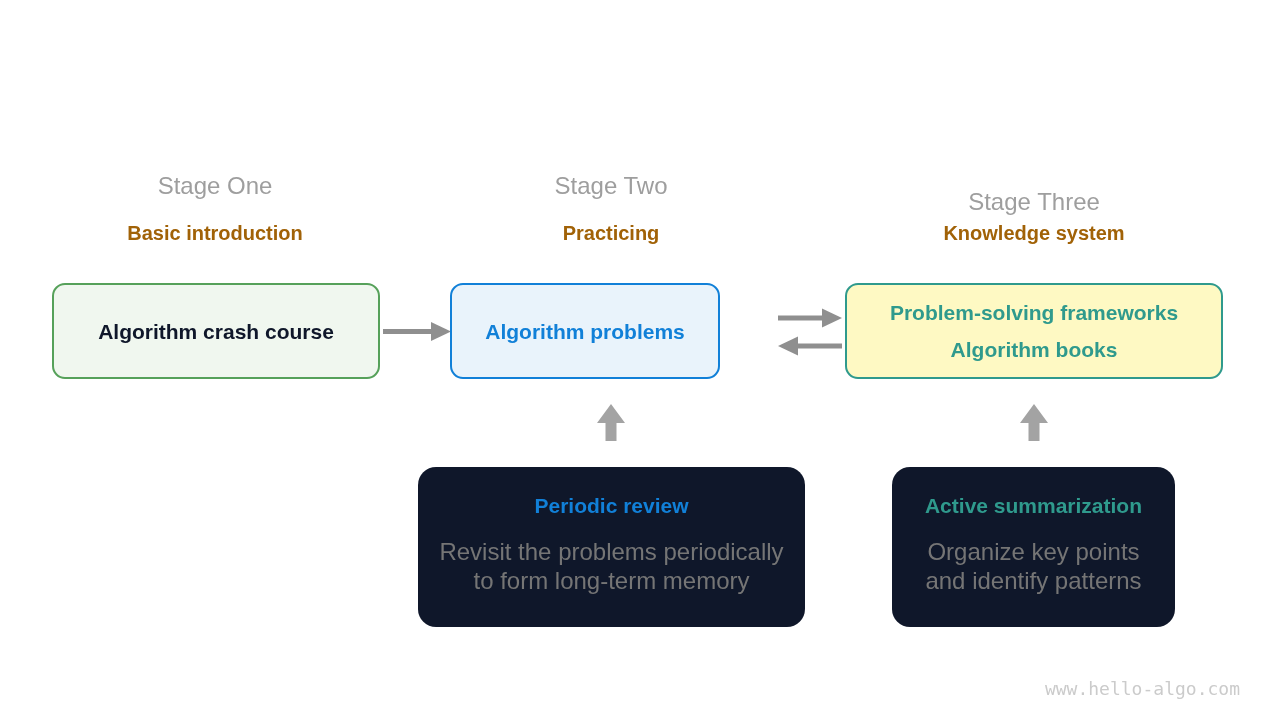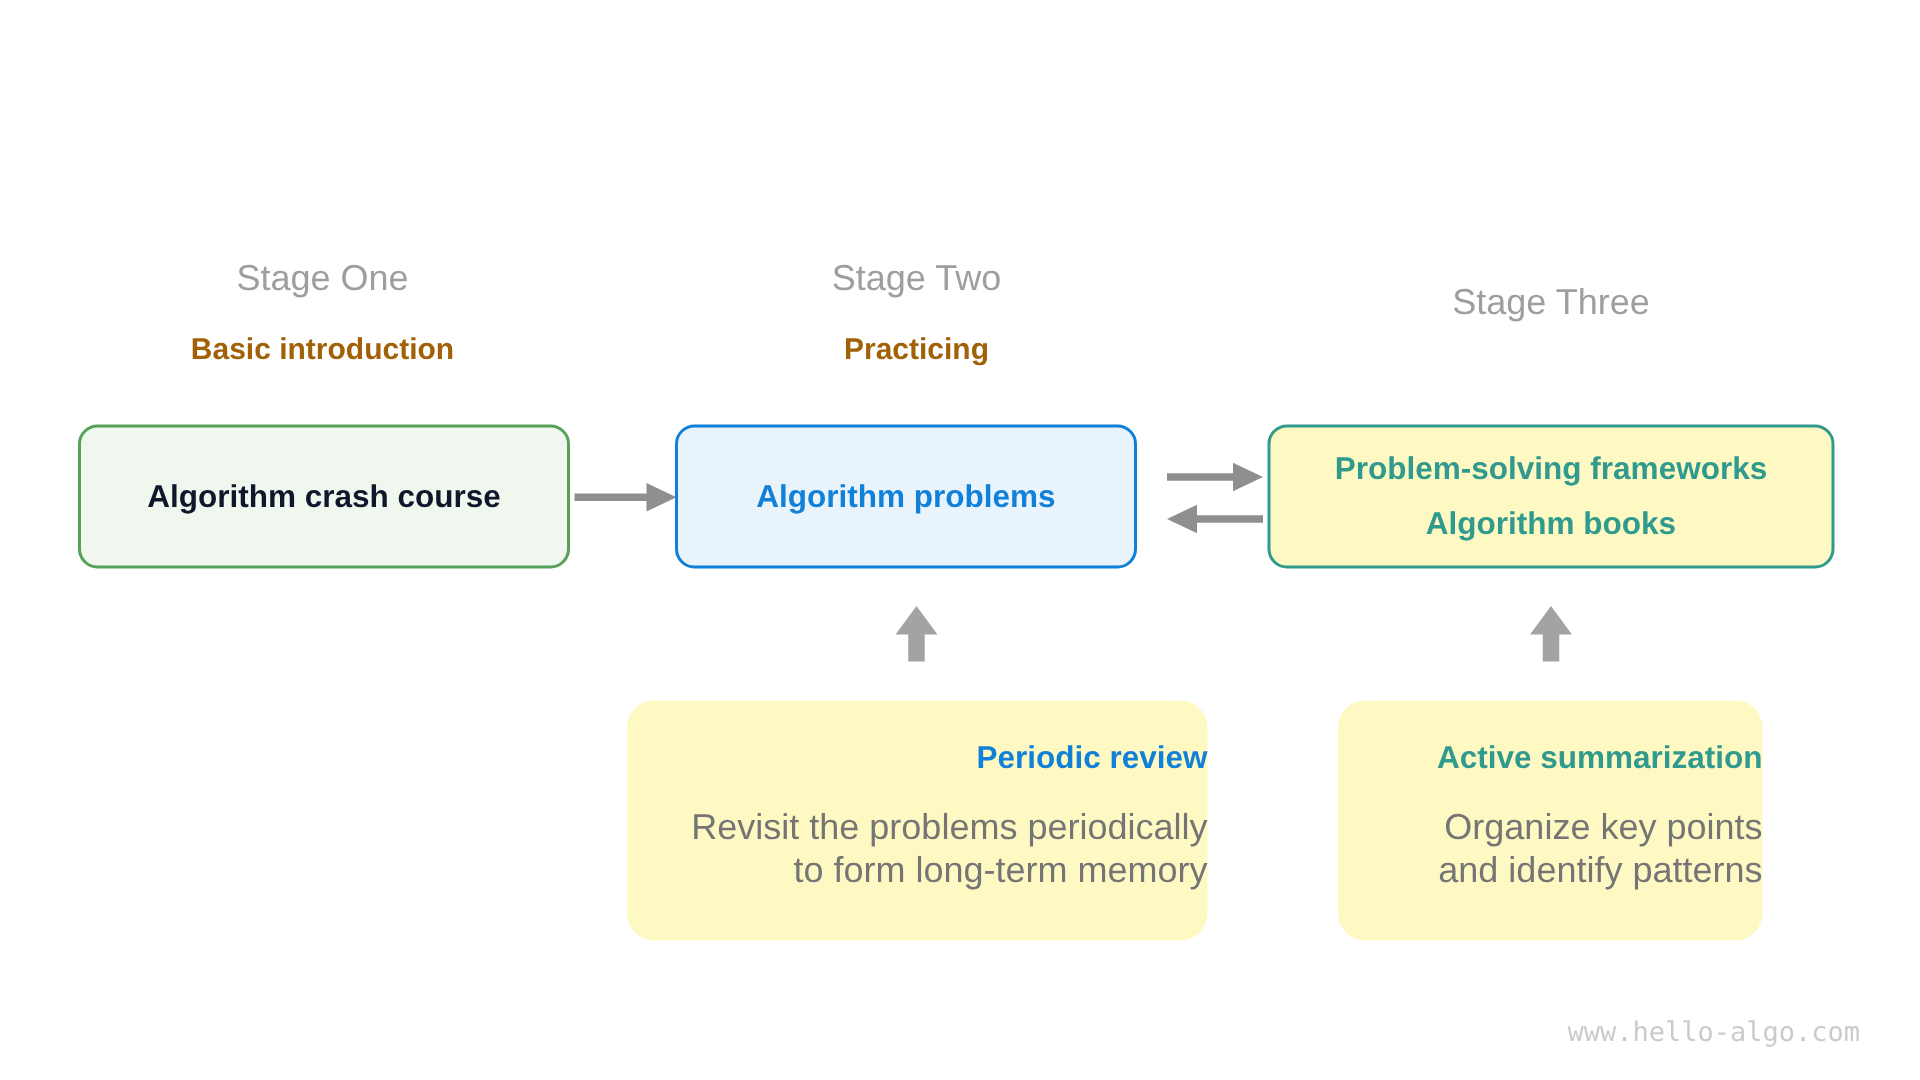--- a/index.html
+++ b/index.html
@@ -50,23 +50,23 @@
   }
   .stagebox .line { line-height: 37px; }
   .stagebox--green { background: #f0f7ef; border-color: #56a15a; color: #0f172a; }
   .stagebox--blue  { background: #e9f3fb; border-color: #1180d8; color: #1180d8; }
   .stagebox--teal  { background: #fef9c3; border-color: #2f9a8d; color: #2f9a8d; }
   .note {
     position: absolute;
     top: 467px;
     height: 160px;
     box-sizing: border-box;
-    background: #fef9c3;
+    background: #0f172a;
     border-radius: 18px;
-    text-align: right;
+    text-align: center;
   }
   .note-title {
     margin-top: 25px;
     font-size: 21px;
     line-height: 28px;
     font-weight: bold;
   }
   .note-title--blue { color: #1180d8; }
   .note-title--teal { color: #2f9a8d; }
   .note-body {
@@ -110,26 +110,27 @@
     </g>
   </svg>
 
   <div class="stage-title" style="left:50px; top:172px;">Stage One</div>
   <div class="stage-subtitle" style="left:50px; top:221px;">Basic introduction</div>
 
   <div class="stage-title" style="left:446px; top:172px;">Stage Two</div>
   <div class="stage-subtitle" style="left:446px; top:221px;">Practicing</div>
 
   <div class="stage-title" style="left:869px; top:188px;">Stage Three</div>
+  <div class="stage-subtitle" style="left:869px; top:221px;">Knowledge system</div>
 
   <div class="stagebox stagebox--green" style="left:52px; width:328px;">
     <span class="line">Algorithm crash course</span>
   </div>
 
-  <div class="stagebox stagebox--blue" style="left:450px; width:308px;">
+  <div class="stagebox stagebox--blue" style="left:450px; width:270px;">
     <span class="line">Algorithm problems</span>
   </div>
 
   <div class="stagebox stagebox--teal" style="left:845px; width:378px;">
     <span class="line">Problem-solving frameworks</span>
     <span class="line">Algorithm books</span>
   </div>
 
   <div class="note" style="left:418px; width:387px;">
     <div class="note-title note-title--blue">Periodic review</div>

